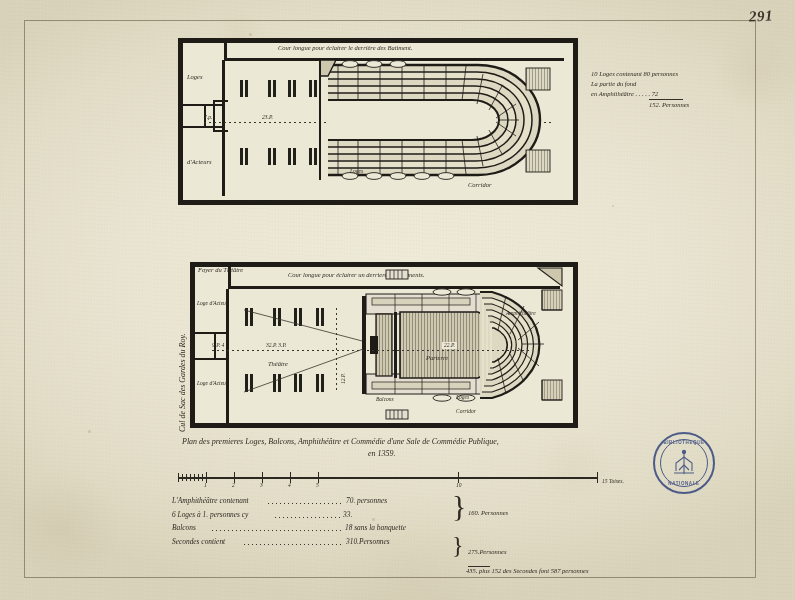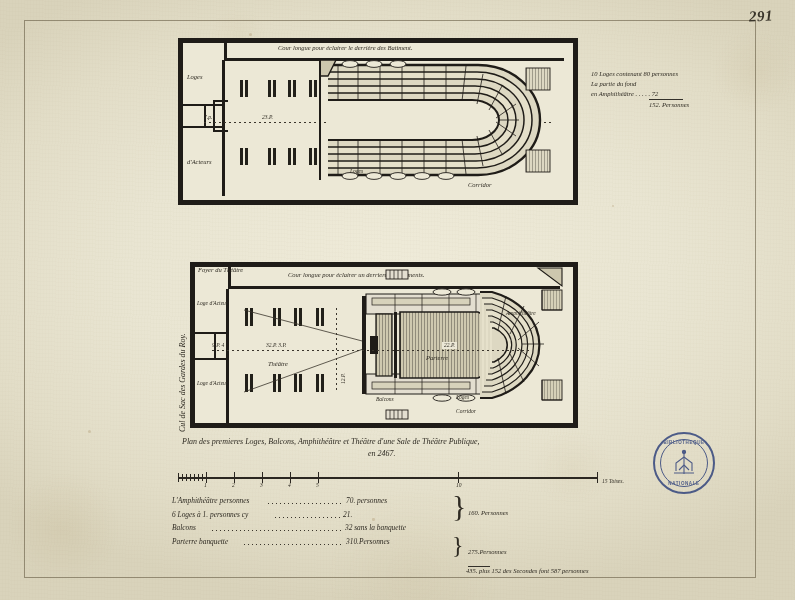--- a/index.html
+++ b/index.html
@@ -484,22 +484,22 @@
 
     <div class="ink sm" style="left:78px; top:98px;">Théâtre</div>
     <div class="ink sm" style="left:236px; top:92px;">Parterre</div>
     <div class="ink tiny" style="left:316px; top:48px;">Amphithéâtre</div>
     <div class="ink tiny" style="left:186px; top:134px;">Balcons</div>
     <div class="ink tiny" style="left:266px; top:132px;">Loges</div>
     <div class="ink tiny" style="left:266px; top:146px;">Corridor</div>
   </div>
 
   <div style="position:absolute; left:182px; top:437px; width:420px;">
-    <div class="ink md" style="position:relative; left:0; top:0;">Plan des premieres Loges, Balcons, Amphithéâtre et Théâtre d'une Sale de Théâtre Publique,</div>
-    <div class="ink md" style="position:relative; left:186px; top:0; margin-top:2px;">en 2467.</div>
+    <div class="ink md" style="position:relative; left:0; top:0;">Plan des premieres Loges, Balcons, Amphithéâtre et Commédie d'une Sale de Commédie Publique,</div>
+    <div class="ink md" style="position:relative; left:186px; top:0; margin-top:2px;">en 1359.</div>
   </div>
 
   <div id="scalebar" style="left:178px; top:472px; width:430px; height:14px;">
     <div class="thinline" style="left:0; top:5px; width:420px; height:1.6px;"></div>
 
     <div class="thinline" style="left:0px;top:1px;width:1px;height:9px;"></div>
     <div class="thinline" style="left:4px;top:2px;width:1px;height:7px;"></div>
     <div class="thinline" style="left:8px;top:2px;width:1px;height:7px;"></div>
     <div class="thinline" style="left:12px;top:2px;width:1px;height:7px;"></div>
     <div class="thinline" style="left:16px;top:2px;width:1px;height:7px;"></div>
@@ -519,39 +519,39 @@
     <div class="ink tiny" style="left:82px;top:10px;">3</div>
     <div class="ink tiny" style="left:110px;top:10px;">4</div>
     <div class="ink tiny" style="left:138px;top:10px;">5</div>
     <div class="ink tiny" style="left:278px;top:10px;">10</div>
     <div class="ink tiny" style="left:424px;top:6px;">15 Toises.</div>
   </div>
 
   <div id="legend" style="left:172px; top:496px; width:470px;">
 
     <div class="leg-row">
-      <span class="leg-label">L'Amphithéâtre  personnes</span>
+      <span class="leg-label">L'Amphithéâtre  contenant</span>
       <span class="leg-dots" style="left:96px; width:76px;"></span>
       <span class="leg-val" style="left:174px;">70. personnes</span>
     </div>
 
     <div class="leg-row">
       <span class="leg-label">6 Loges à 1. personnes cy</span>
       <span class="leg-dots" style="left:103px; width:66px;"></span>
-      <span class="leg-val" style="left:171px;">21.</span>
+      <span class="leg-val" style="left:171px;">33.</span>
     </div>
 
     <div class="leg-row">
       <span class="leg-label">Balcons</span>
       <span class="leg-dots" style="left:40px; width:131px;"></span>
-      <span class="leg-val" style="left:173px;">32 sans la banquette</span>
+      <span class="leg-val" style="left:173px;">18 sans la banquette</span>
     </div>
 
     <div class="leg-row">
-      <span class="leg-label">Parterre banquette</span>
+      <span class="leg-label">Secondes contient</span>
       <span class="leg-dots" style="left:72px; width:100px;"></span>
       <span class="leg-val" style="left:174px;">310.Personnes</span>
     </div>
 
 
     <span class="brace" style="left:280px; top:-4px; font-size:30px; line-height:.9;">}</span>
     <span class="ink sm" style="left:296px; top:13px;">160. Personnes</span>
 
     <span class="brace" style="left:280px; top:39px; font-size:24px; line-height:.9;">}</span>
     <span class="ink sm" style="left:296px; top:52px;">275.Personnes</span>

